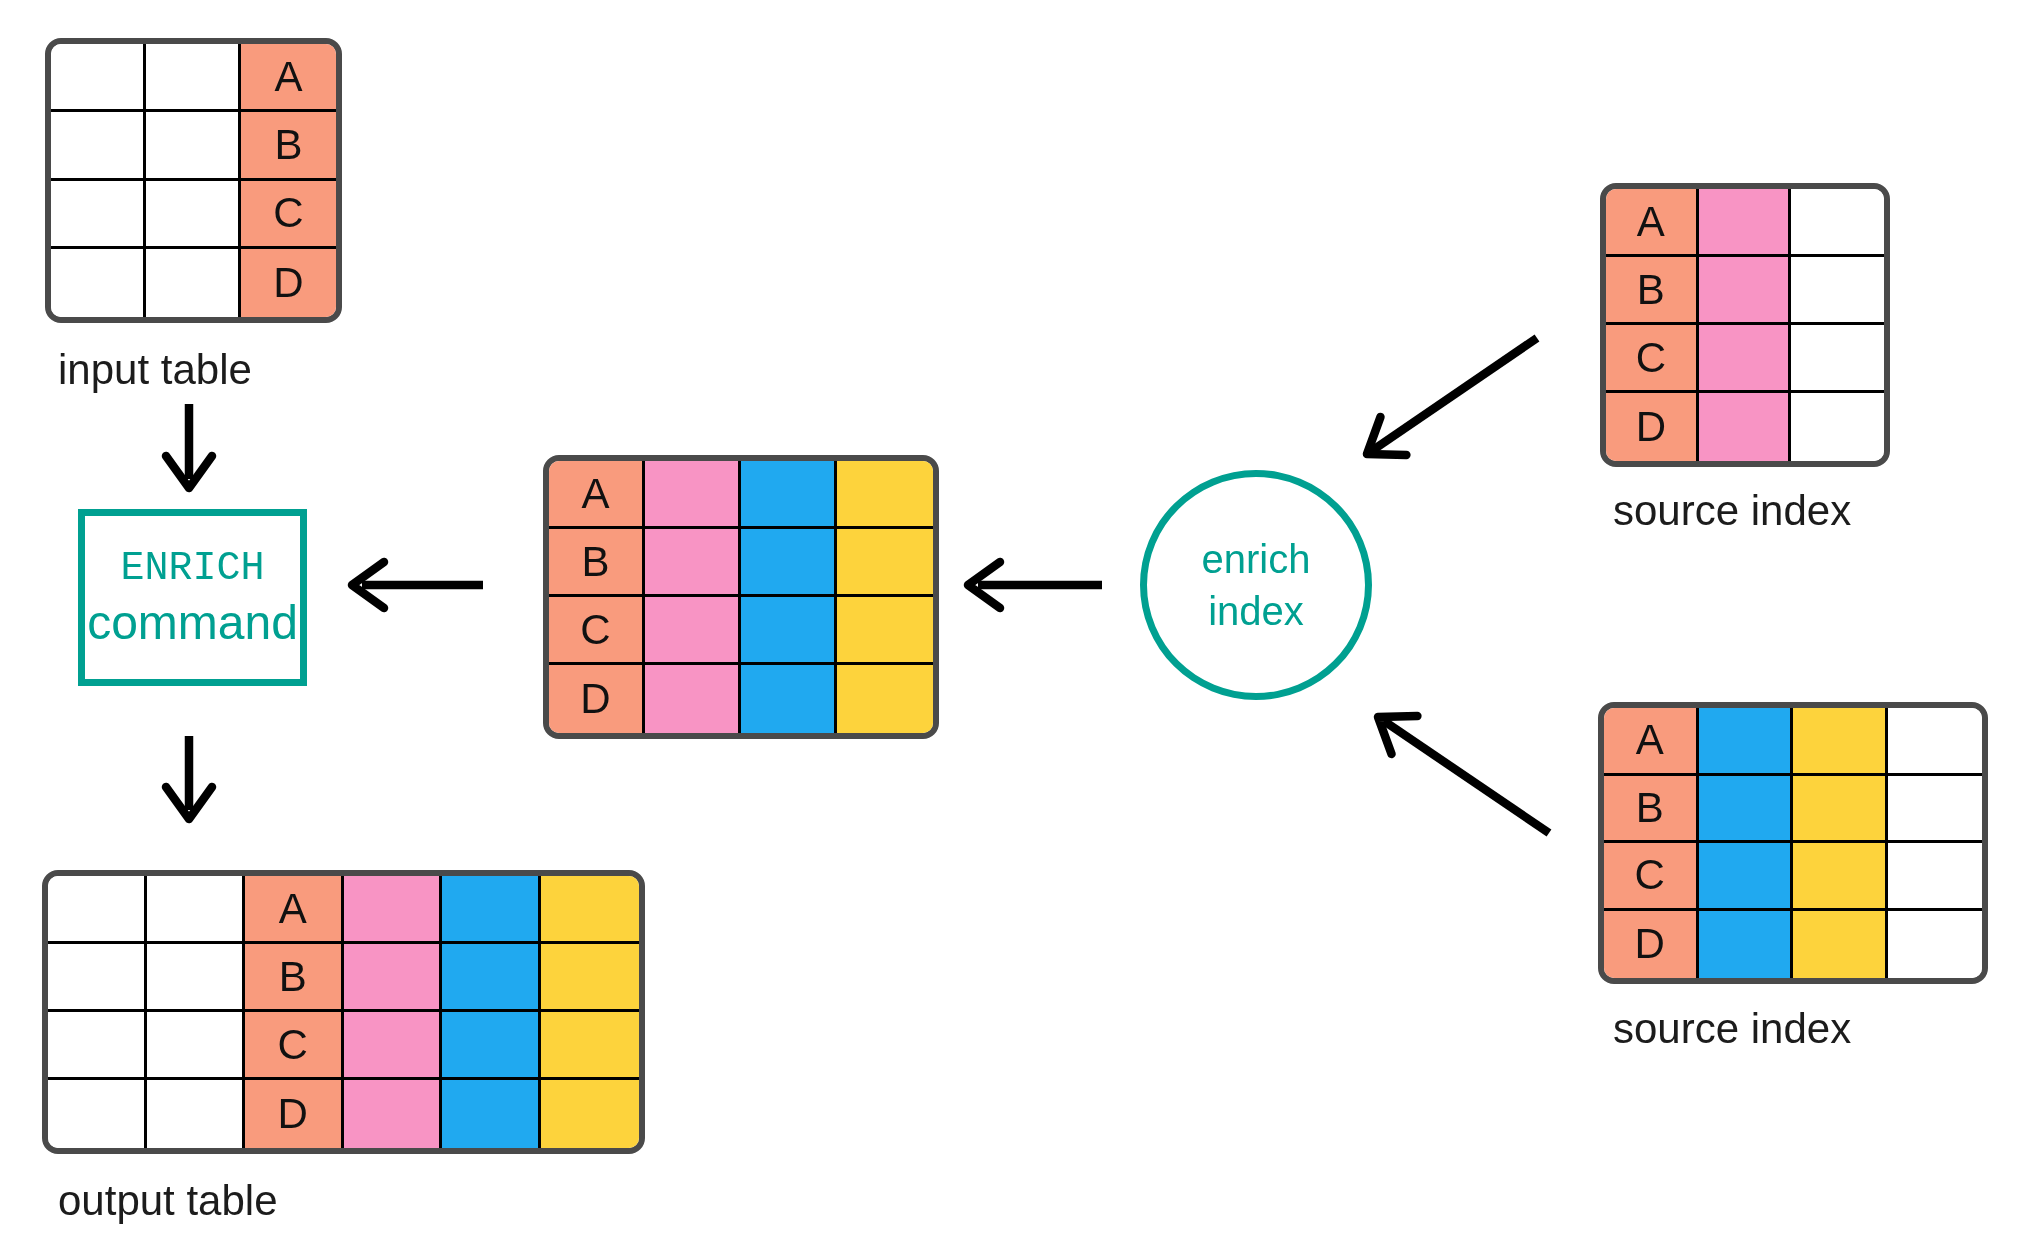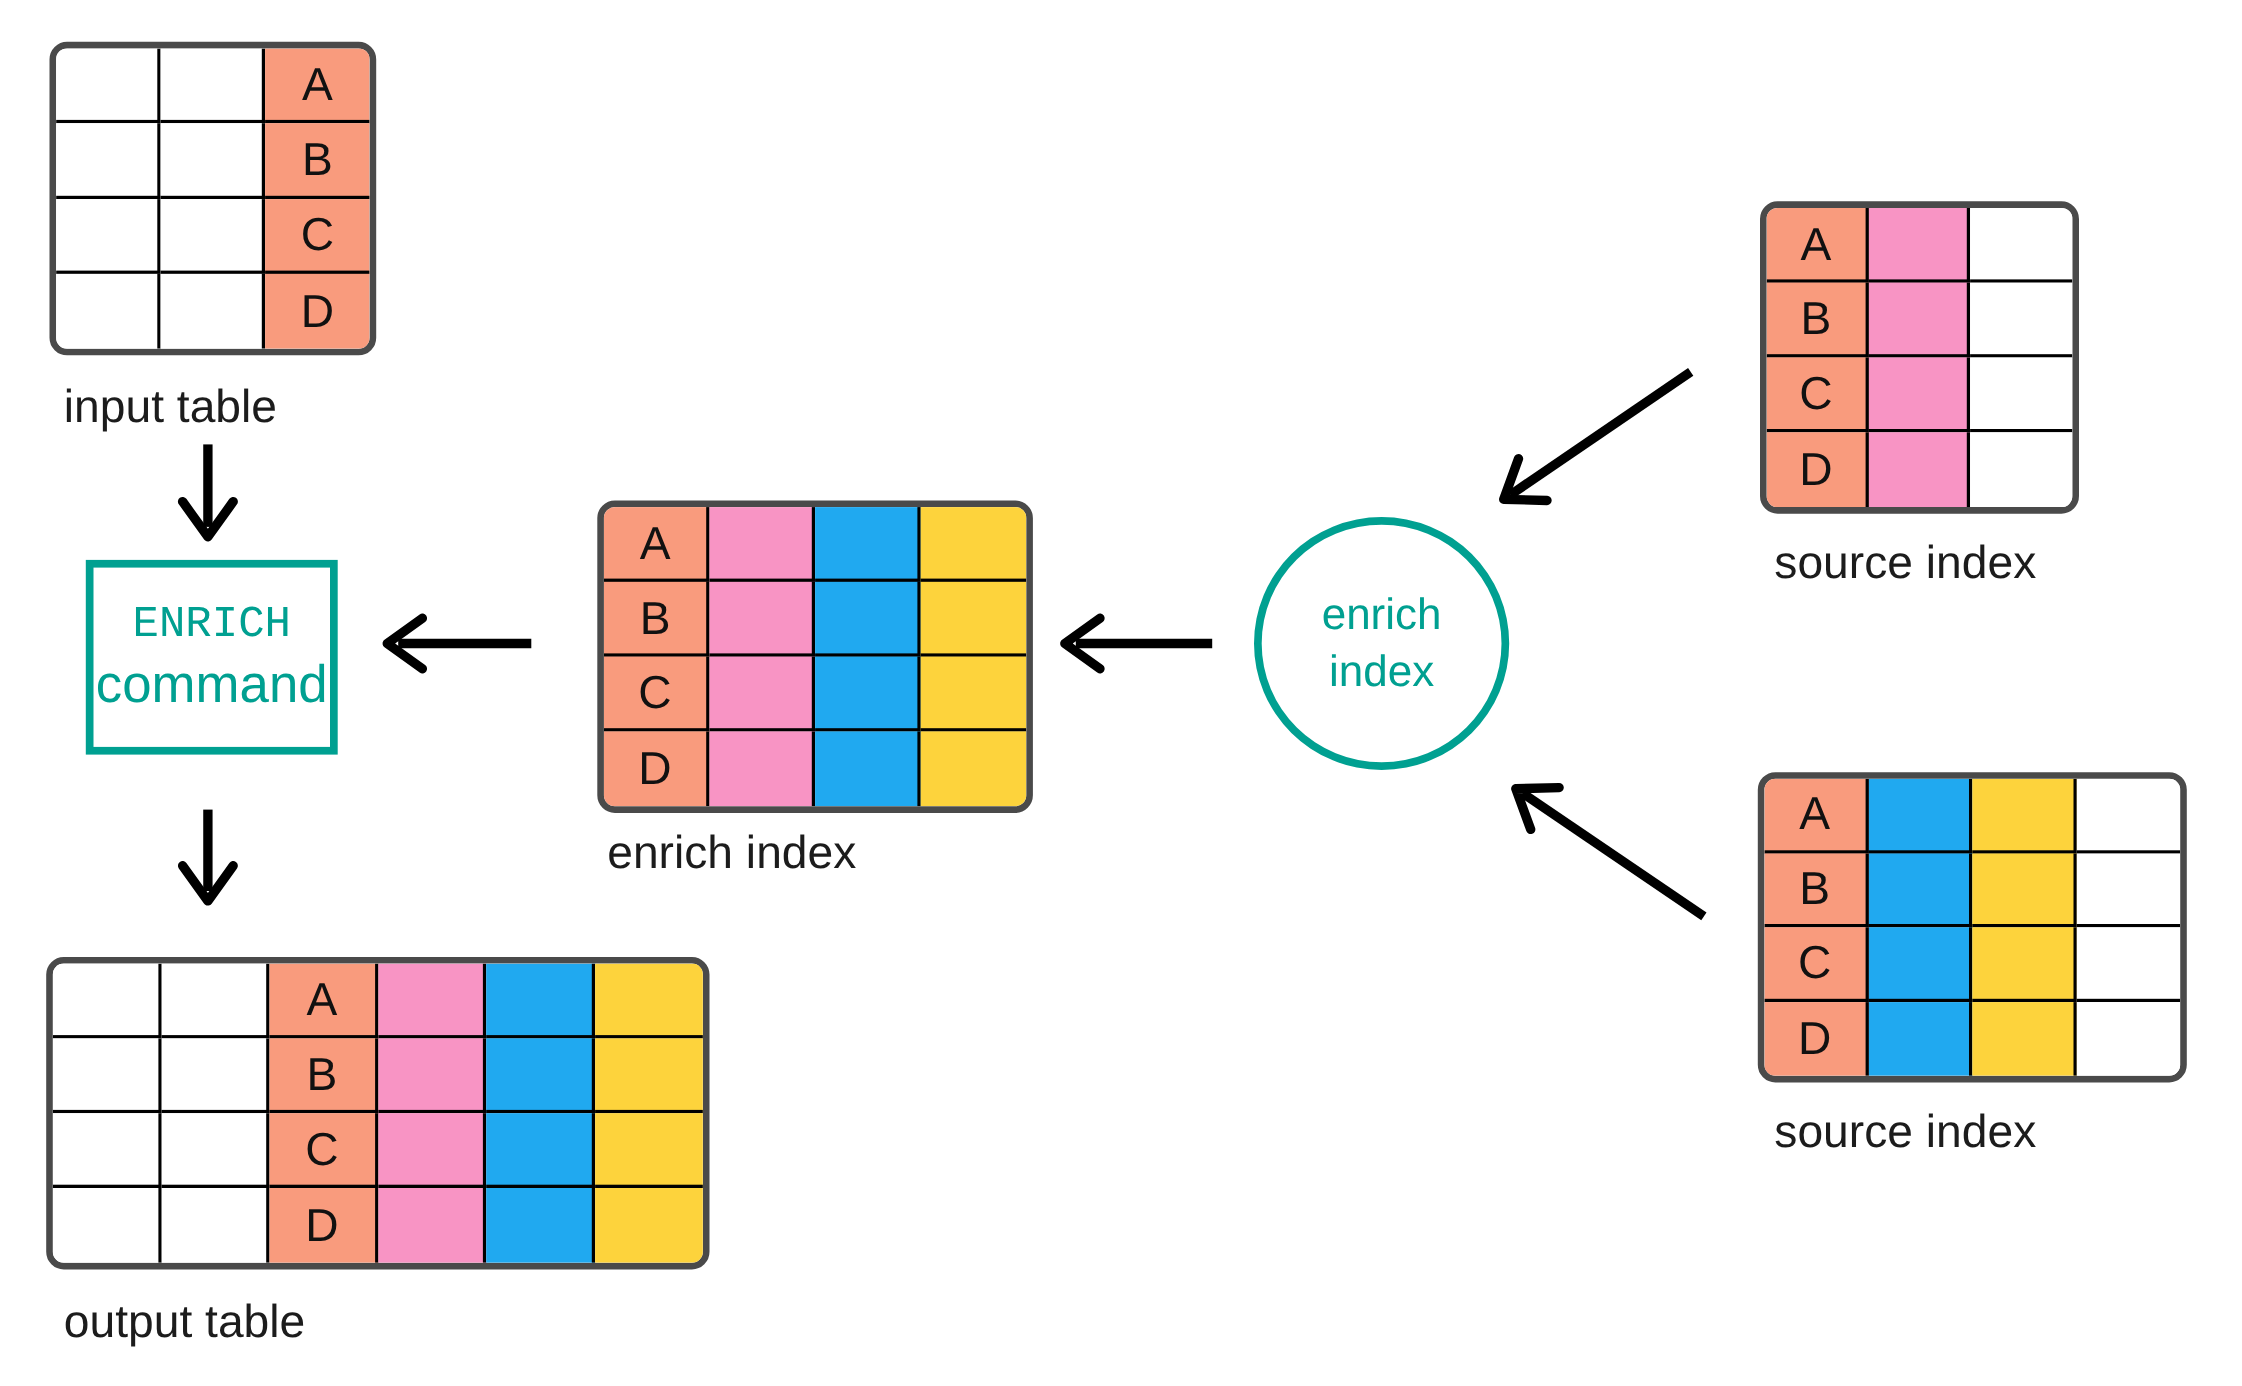--- a/index.html
+++ b/index.html
@@ -202,21 +202,20 @@
       <div class="cell last-col" style="background: rgb(253, 211, 60);"></div>
       <div class="cell" style="background: rgb(249, 155, 125);">C</div>
       <div class="cell" style="background: rgb(248, 148, 196);"></div>
       <div class="cell" style="background: rgb(32, 169, 240);"></div>
       <div class="cell last-col" style="background: rgb(253, 211, 60);"></div>
       <div class="cell last-row" style="background: rgb(249, 155, 125);">D</div>
       <div class="cell last-row" style="background: rgb(248, 148, 196);"></div>
       <div class="cell last-row" style="background: rgb(32, 169, 240);"></div>
       <div class="cell last-col last-row" style="background: rgb(253, 211, 60);"></div>
     </div>
-  <div class="lbl lbl-enrich-index">enrich index</div>
 
   <div class="node-circle">
     <span>enrich</span>
     <span>index</span>
   </div>
 
   <div class="tbl tbl-source-top" style="grid-template-columns: repeat(3, 1fr); grid-template-rows: repeat(4, 1fr);">
       <div class="cell" style="background: rgb(249, 155, 125);">A</div>
       <div class="cell" style="background: rgb(248, 148, 196);"></div>
       <div class="cell last-col" style="background: rgb(255, 255, 255);"></div>

